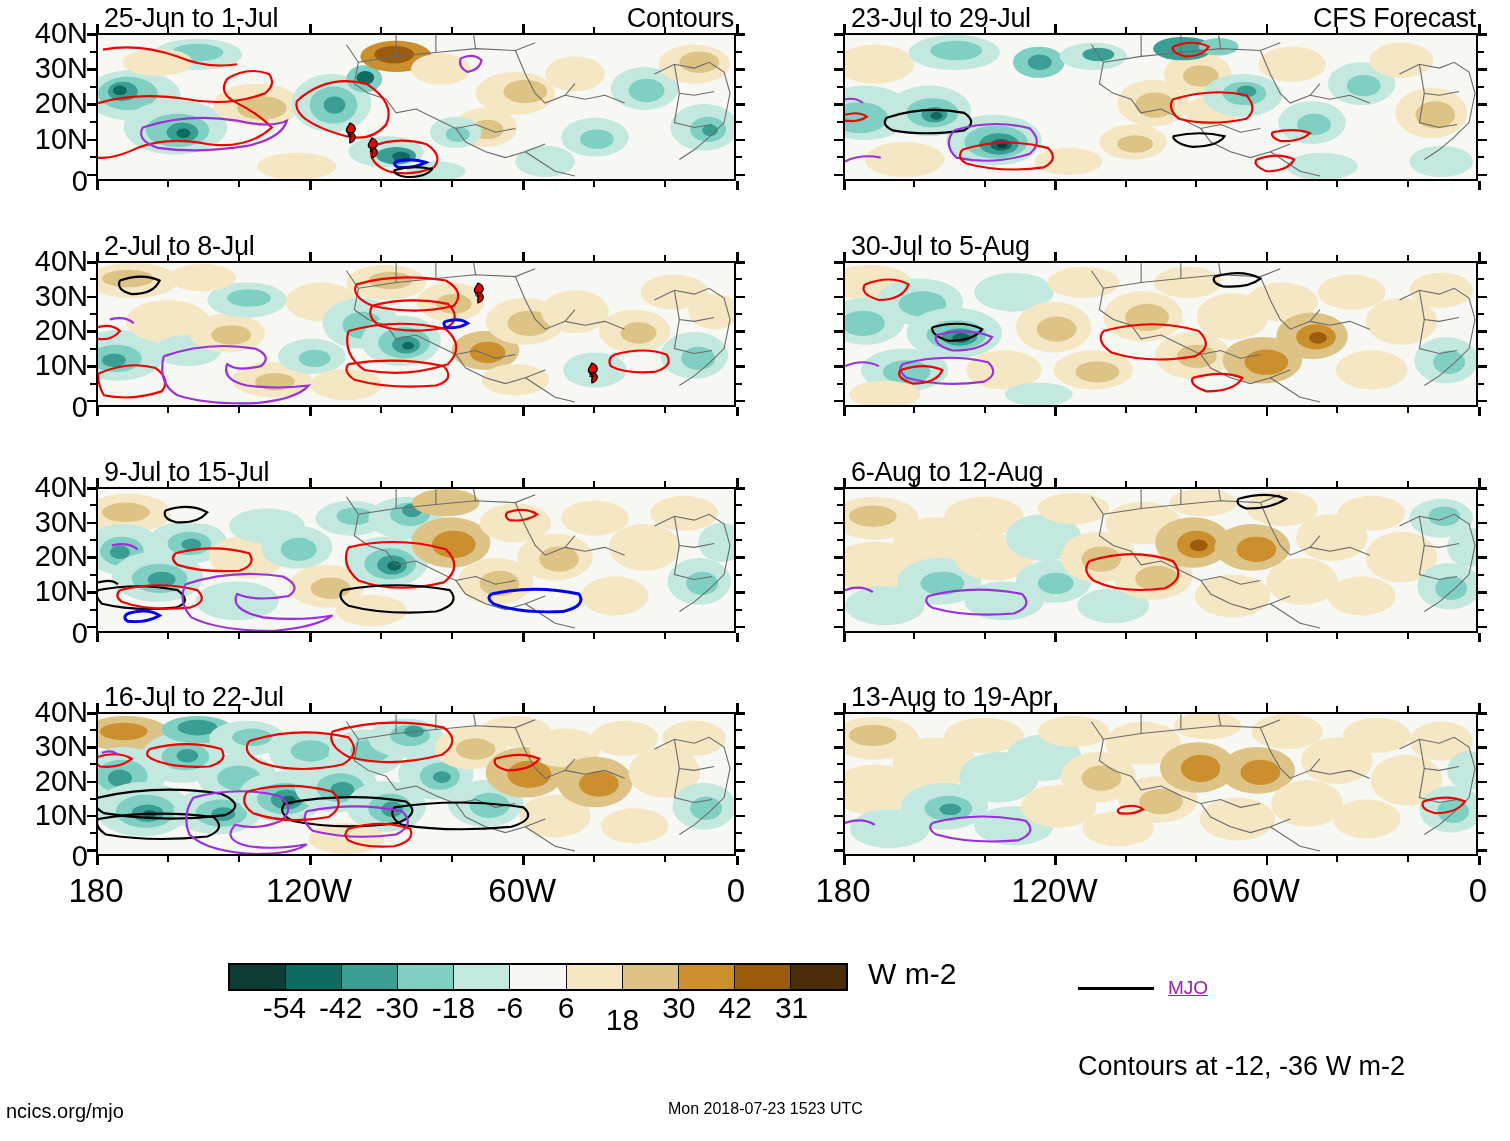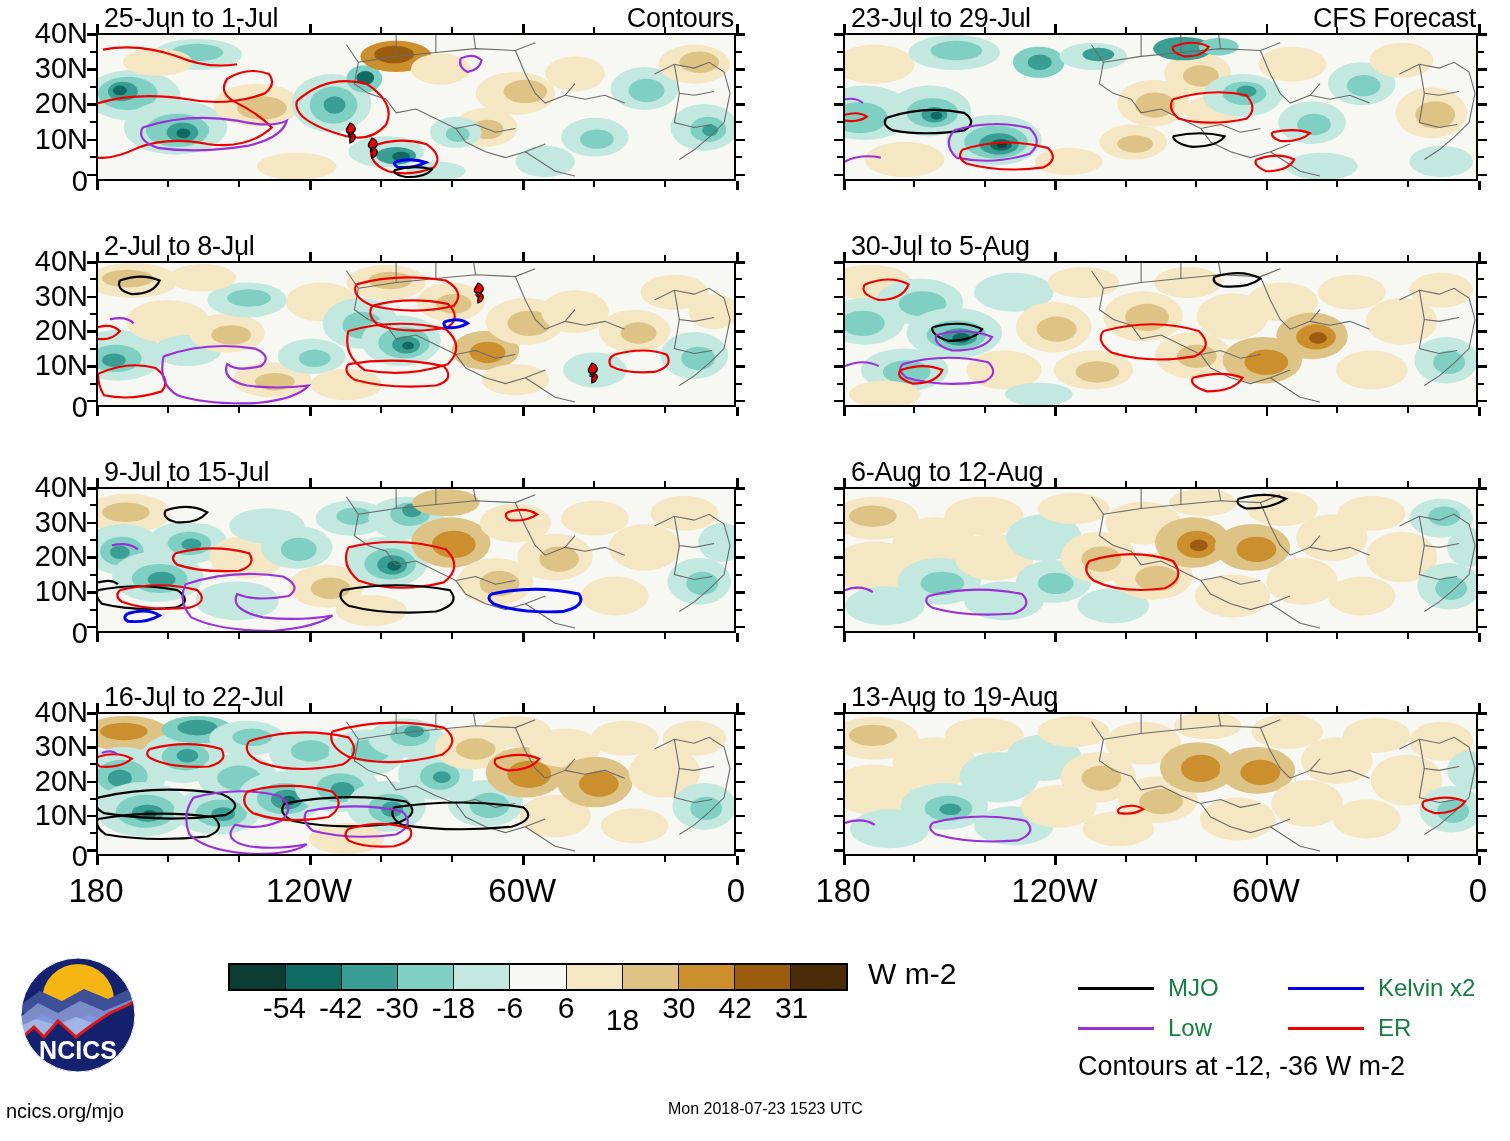--- a/index.html
+++ b/index.html
@@ -103,21 +103,21 @@
     font-size: 44px;
     color: #000;
     white-space: nowrap;
   }
 
   
   #legend { position: absolute; left: 1078px; top: 968px; width: 420px; }
   .legrow { display: flex; align-items: center; height: 40px; }
   .legcell { display: flex; align-items: center; width: 210px; }
   .legline { width: 76px; height: 3px; margin-right: 14px; }
-  .legtext { font-size: 24px; color: #15803d; white-space: nowrap; }
+  .legtext { font-size: 19px; color: #a21caf; white-space: nowrap; text-decoration: underline; }
   #legend-note {
     position: absolute;
     left: 1078px; top: 1051px;
     font-size: 27px; color: #000; white-space: nowrap;
   }
 
   
   #logo-wrap { position: absolute; left: 18px; top: 955px; }
   #site-url { position: absolute; left: 6px; top: 1100px; font-size: 20px; color: #000; }
   #timestamp { position: absolute; left: 668px; top: 1100px; font-size: 16px; color: #000; }
@@ -987,21 +987,21 @@
     <div class="tick tick-tm" style="left:88.8%;"></div>
       <div class="tick tick-t" style="left:100%;"></div>
 
     <div class="xlab" style="left:0;">180</div>
     <div class="xlab" style="left:33.3%;">120W</div>
     <div class="xlab" style="left:66.6%;">60W</div>
     <div class="xlab" style="left:100%;">0</div>
   </div>
 
   <div class="panel" id="panel-p8" style="left:843px; top:712px; width:635px; height:144px;">
-    <div class="panel-title">13-Aug to 19-Aug</div>
+    <div class="panel-title">13-Aug to 19-Apr</div>
     <div class="map">
       <svg class="mapsvg" viewBox="0 0 635 144" preserveAspectRatio="none">
         <rect x="0" y="0" width="635" height="144" fill="#f7f7f3"></rect>
         <g>
           <ellipse cx="30" cy="25" rx="44" ry="22" fill="#f5e7c3"></ellipse>
           <ellipse cx="28" cy="22" rx="24" ry="11" fill="#ddc486"></ellipse>
           <ellipse cx="30" cy="78" rx="44" ry="26" fill="#f5e7c3"></ellipse>
           <ellipse cx="45" cy="118" rx="40" ry="20" fill="#c2e8e0"></ellipse>
           <ellipse cx="90" cy="50" rx="42" ry="26" fill="#f5e7c3"></ellipse>
           <ellipse cx="100" cy="95" rx="44" ry="24" fill="#c2e8e0"></ellipse>
@@ -1130,56 +1130,21 @@
     <div id="cb-units">W m-2</div>
   </div>
 
 
   <div id="legend">
     <div class="legrow">
       <div class="legcell">
         <span class="legline" style="background:#000000"></span>
         <span class="legtext">MJO</span>
       </div>
-      <div class="legcell">
-        <span class="legline" style="background:#0000ee"></span>
-        <span class="legtext">Kelvin x2</span>
-      </div>
-    </div>
-    <div class="legrow">
-      <div class="legcell">
-        <span class="legline" style="background:#9b30d9"></span>
-        <span class="legtext">Low</span>
-      </div>
-      <div class="legcell">
-        <span class="legline" style="background:#ee0000"></span>
-        <span class="legtext">ER</span>
-      </div>
     </div>
   </div>
   <div id="legend-note">Contours at -12, -36 W m-2</div>
 
-  <div id="logo-wrap">
-    <svg width="120" height="120" viewBox="0 0 120 120">
-      <defs>
-          <clipPath id="lc">
-            <circle cx="60" cy="60" r="57"></circle>
-          </clipPath>
-        </defs>
-      <g clip-path="url(#lc)">
-        <rect x="0" y="0" width="120" height="120" fill="#14216e"></rect>
-        <circle cx="60" cy="45" r="36" fill="#f5b513"></circle>
-        <path d="M0,52 L22,36 L44,46 L66,34 L90,44 L120,30 L120,58 L0,58 Z" fill="#3d4f96"></path>
-        <path d="M0,64 L20,48 L40,58 L62,46 L86,56 L120,42 L120,72 L0,72 Z" fill="#7b8cc9"></path>
-        <path d="M0,76 L24,60 L48,70 L70,60 L96,68 L120,58 L120,84 L0,84 Z" fill="#7f96e0"></path>
-        <path d="M0,72 L18,64 L38,70 L58,62 L80,70 L104,62 L120,68 L120,80 L0,80 Z" fill="#aebfe8" opacity="0.75"></path>
-        <path d="M0,86 L16,72 L26,82 L40,66 L58,82 L74,70 L92,58 L110,50 L120,44 L120,120 L0,120 Z" fill="#14216e"></path>
-        <path d="M0,86 L16,72 L26,82 L40,66 L58,82 L74,70 L92,58 L110,50 L120,44" fill="none" stroke="#d61a1a" stroke-width="3"></path>
-        <text x="60" y="104" font-size="25" font-weight="bold" fill="#ffffff" font-family="Liberation Sans, sans-serif" text-anchor="middle">NCICS</text>
-      </g>
-      <circle cx="60" cy="60" r="57" fill="none" stroke="#ffffff" stroke-width="1"></circle>
-    </svg>
-  </div>
 
   <div id="site-url">ncics.org/mjo</div>
   <div id="timestamp">Mon 2018-07-23 1523 UTC</div>
 
 </div>
 
 </body></html>

